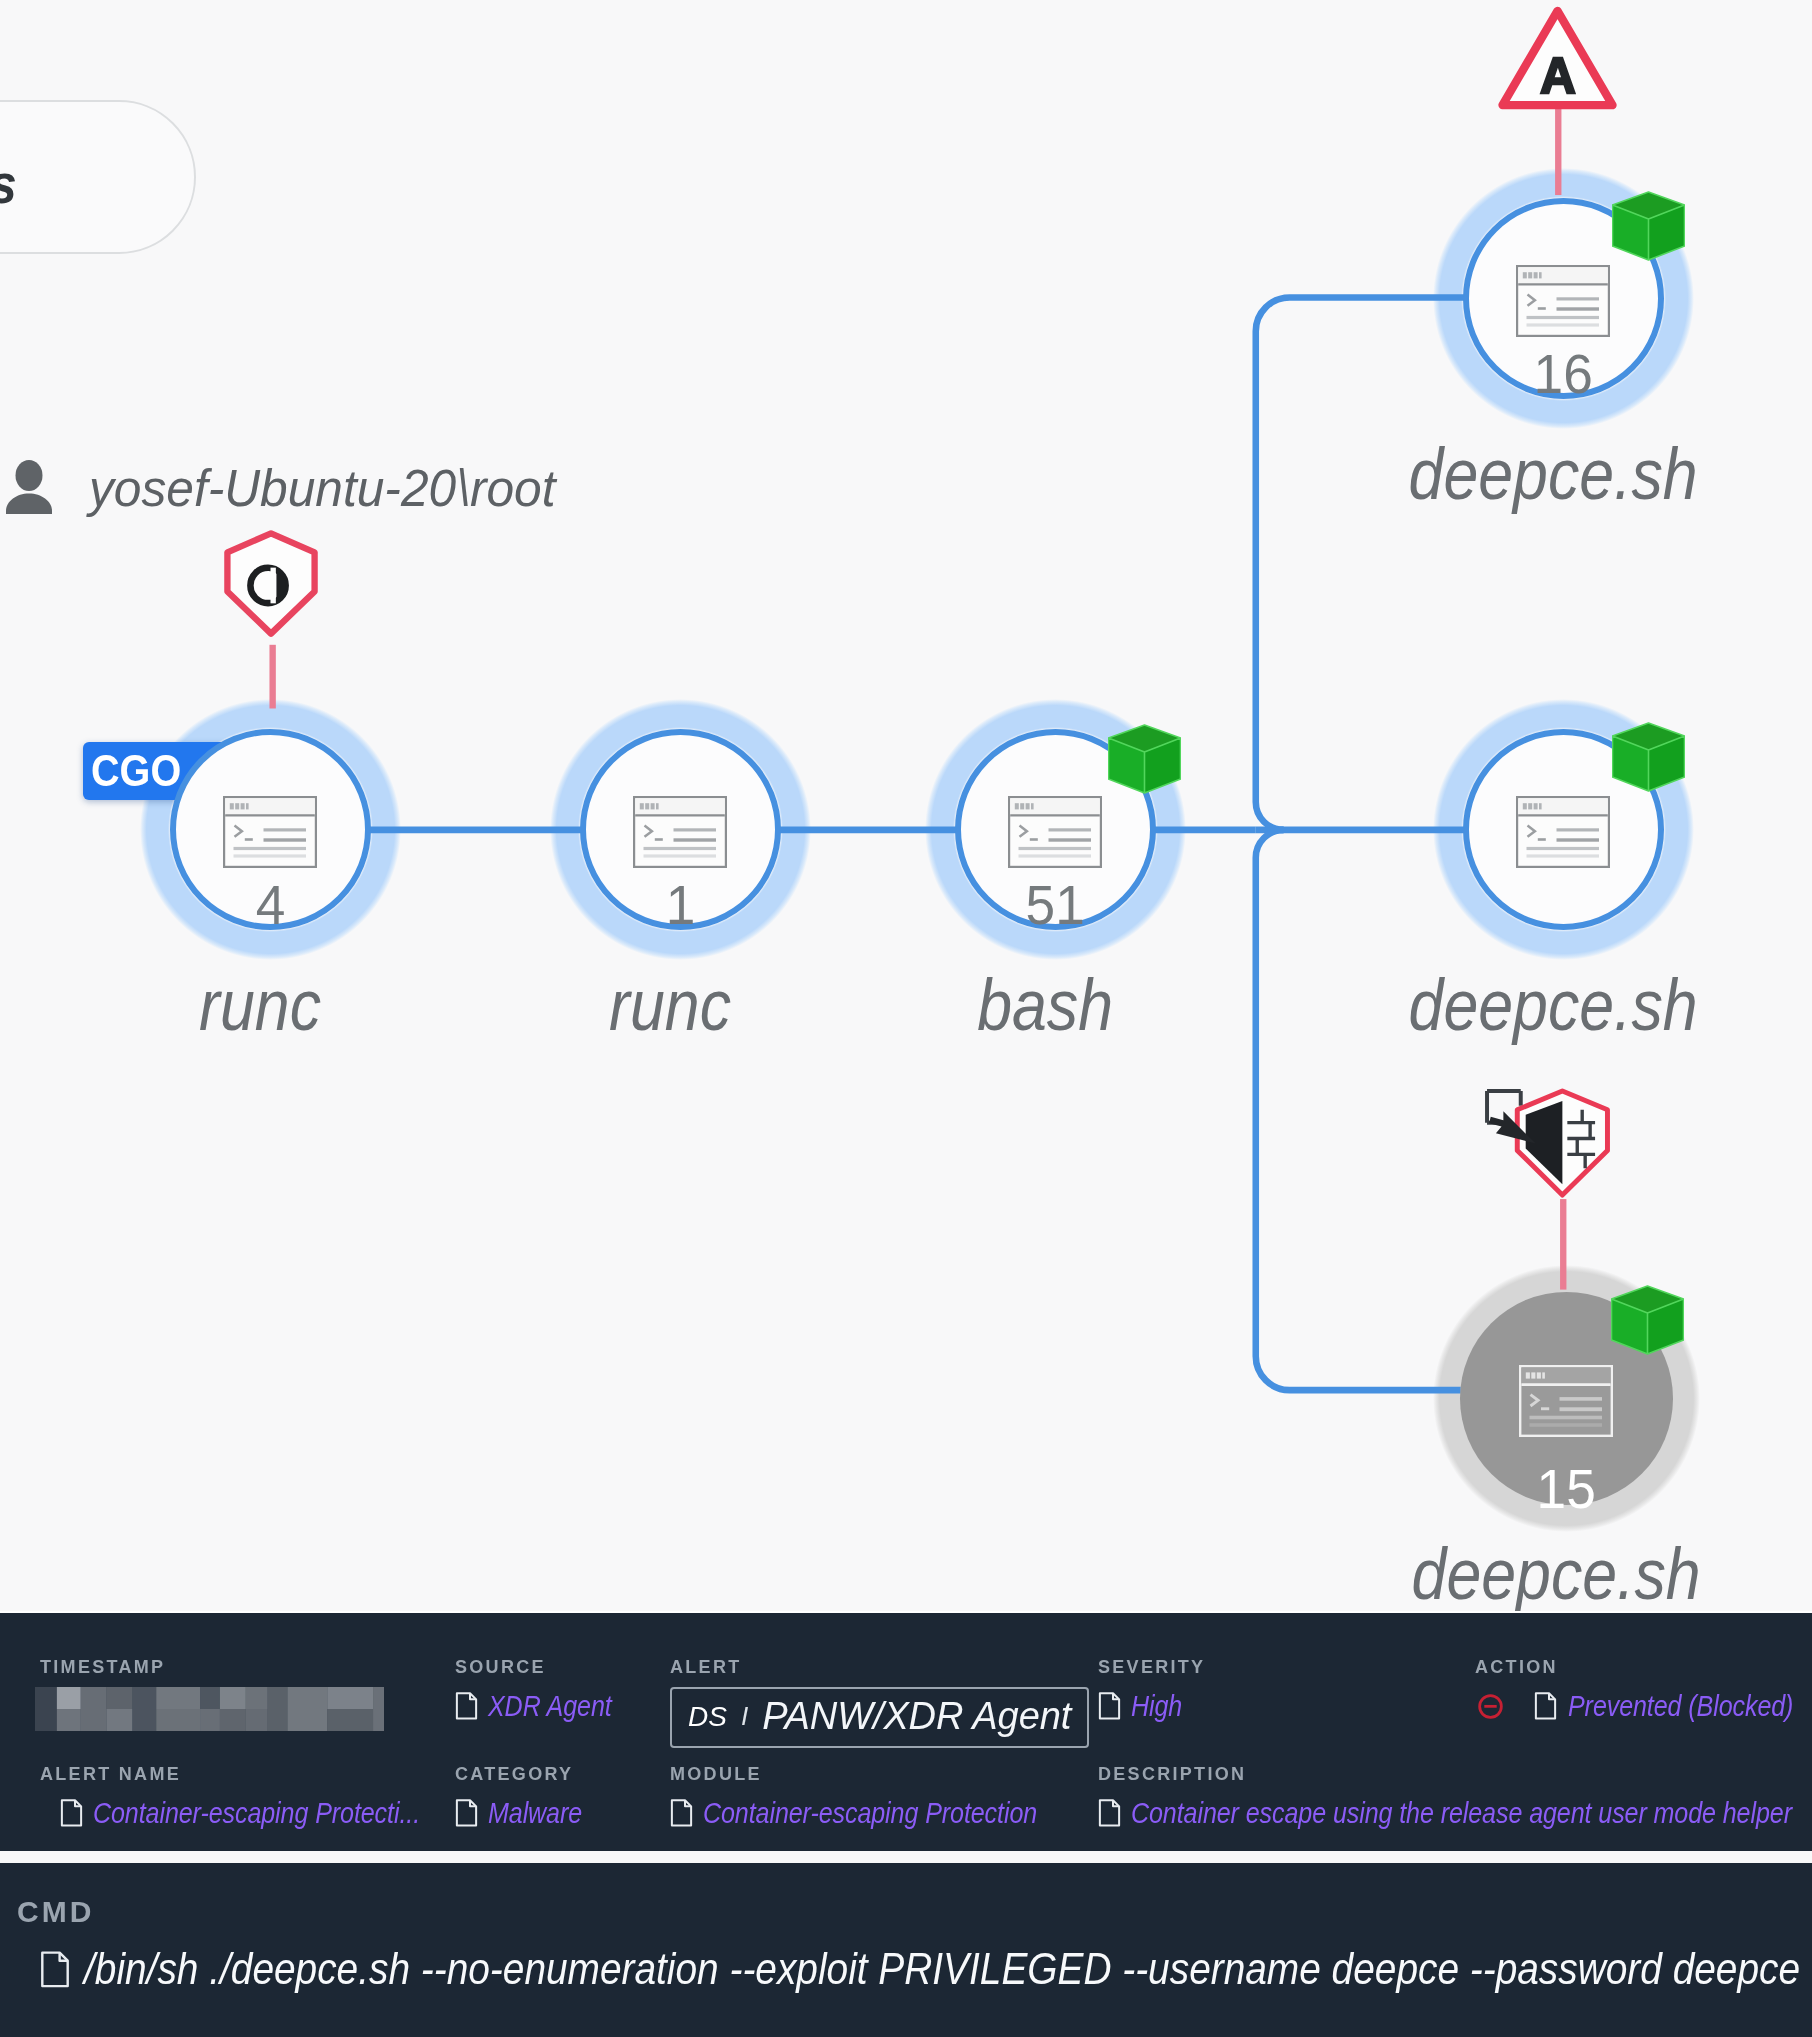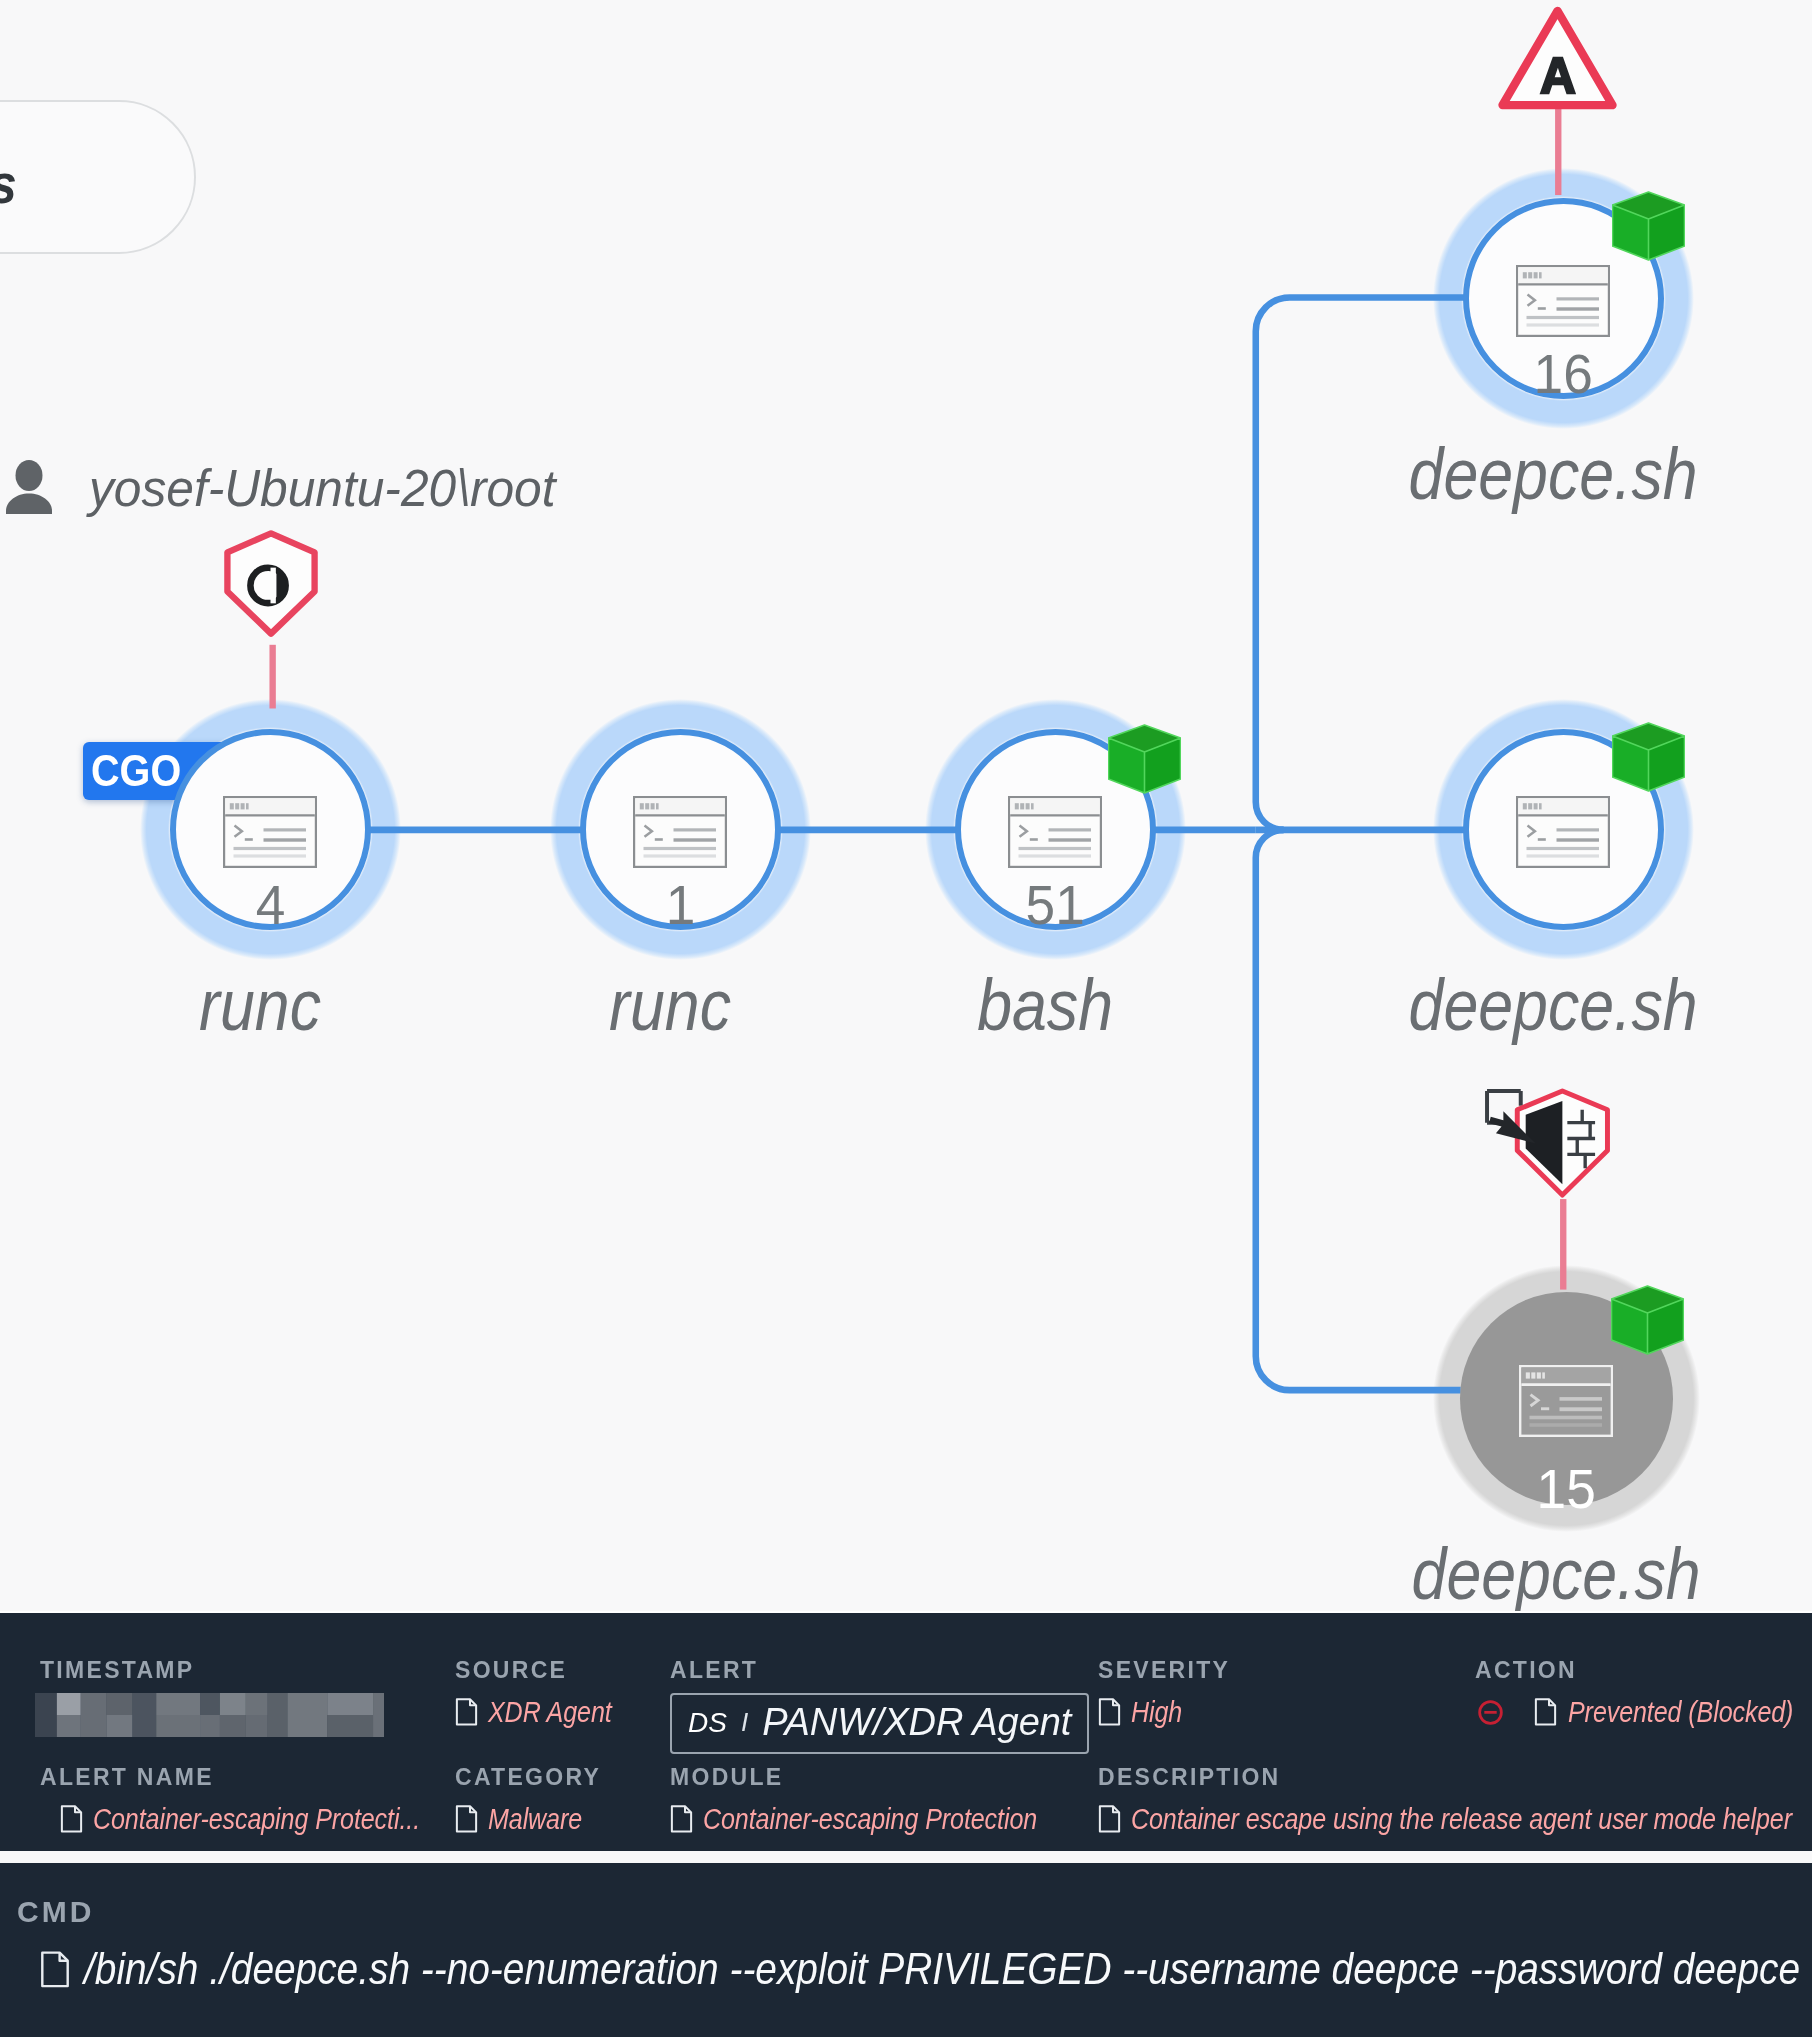--- a/index.html
+++ b/index.html
@@ -53,24 +53,24 @@
        display:flex;align-items:center;justify-content:flex-start;padding-left:8px;
        box-sizing:border-box;letter-spacing:0px;
        box-shadow:0 2px 6px rgba(40,80,140,.35);}
   .cgo > span{display:inline-block;transform:scaleX(.88);transform-origin:left center;}
 
   
   .panel{position:absolute;left:0;width:1813px;background:#1c2734;box-sizing:border-box;}
   .panel-a{top:1613px;height:238px;box-shadow:0 -2px 0 #ffffff;}
   .panel-b{top:1863px;height:175px;}
   .fld{position:absolute;}
-  .fld-label{font-size:23px;letter-spacing:2.3px;color:#9aa4af;font-weight:700;
+  .fld-label{font-size:18px;letter-spacing:2.3px;color:#9aa4af;font-weight:700;
              font-family:"Liberation Sans",sans-serif;}
   .fld-val{display:flex;align-items:center;gap:10px;margin-top:11px;
-           font-size:30px;font-style:italic;color:#fca5a5;white-space:nowrap;letter-spacing:-0.1px;}
+           font-size:30px;font-style:italic;color:#8b5cf6;white-space:nowrap;letter-spacing:-0.1px;}
   .fld-val > span{display:inline-block;transform:scaleX(.835);transform-origin:left center;}
   .doc-ico{flex:none;width:23px;height:28px;}
   .redact{width:349px;height:44px;margin-top:9px;margin-left:-5px;}
   .tagbox{display:inline-flex;align-items:center;border:2px solid #9aa4af;border-radius:4px;
           padding:6px 16px 8px 16px;margin-top:9px;gap:14px;}
   .tag-ds{font-size:28px;font-weight:400;font-style:italic;color:#fff;letter-spacing:0px;}
   .tag-sep{font-size:26px;color:#dde3e9;font-style:italic;}
   .tag-txt{font-size:38px;font-style:italic;color:#f3f6f9;letter-spacing:-0.1px;}
   .blocked{flex:none;width:31px;height:31px;}
   .cmd-label{font-size:30px;letter-spacing:3px;color:#9aa4af;font-weight:700;}

